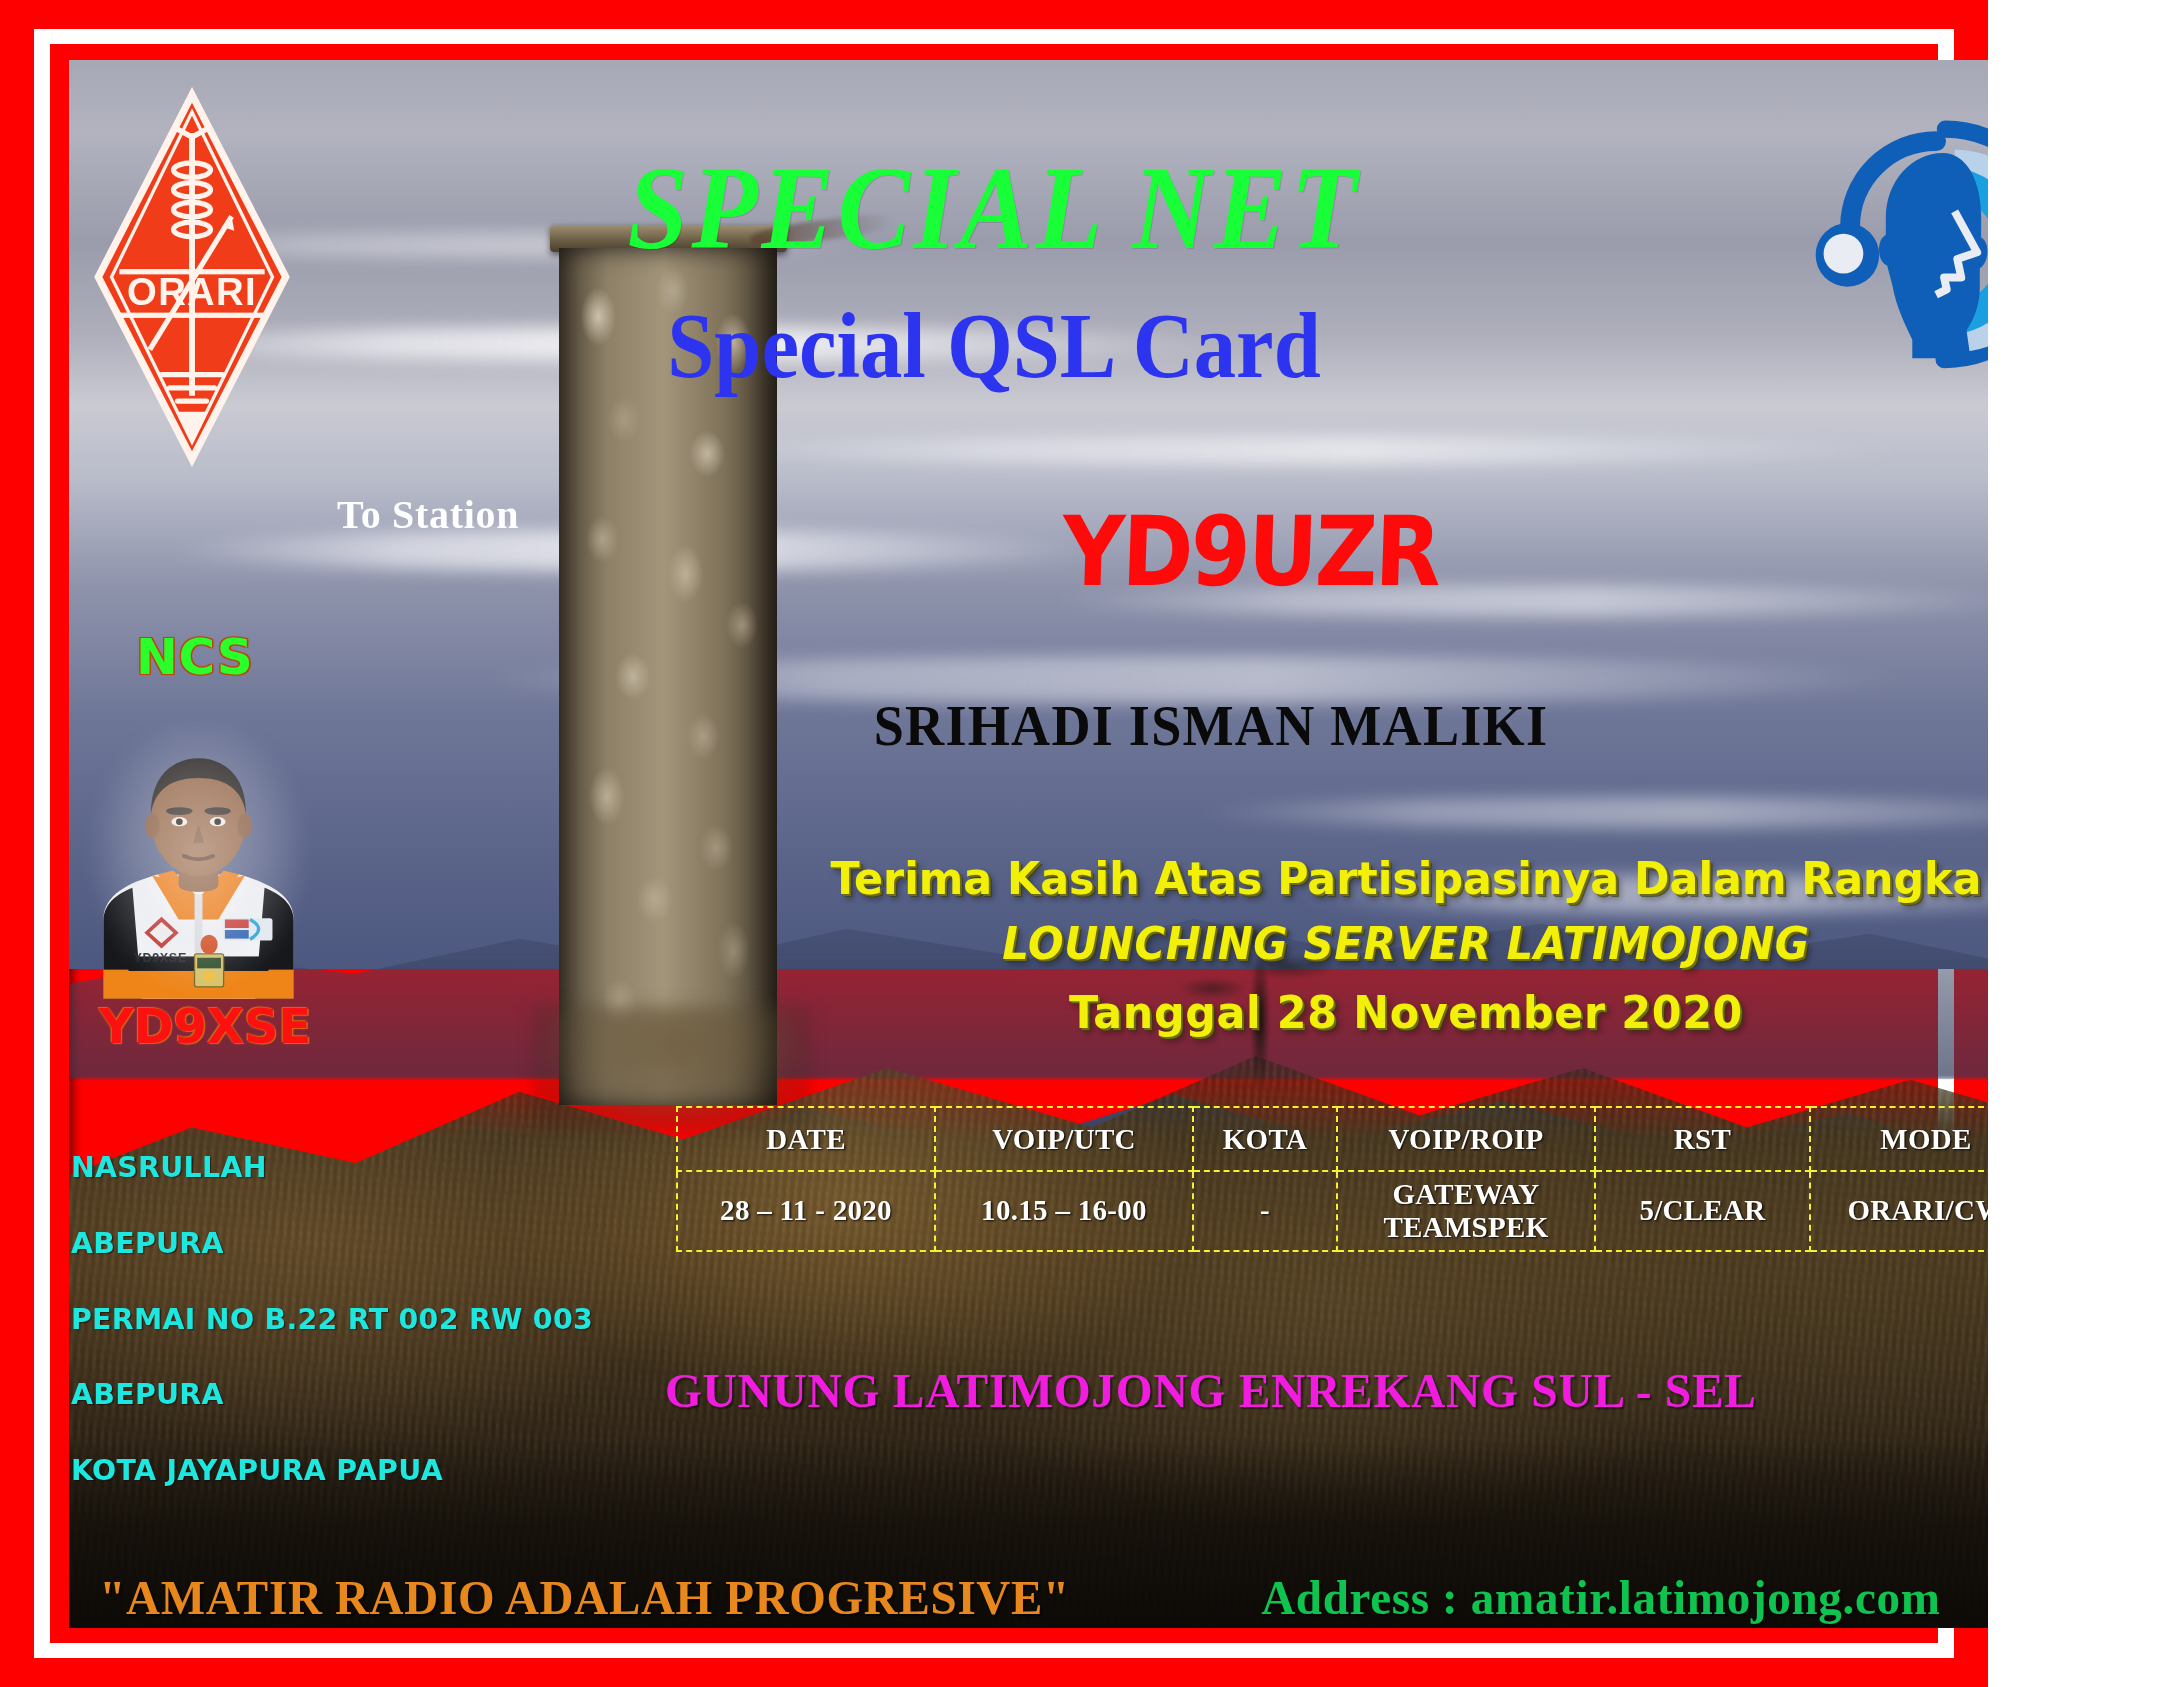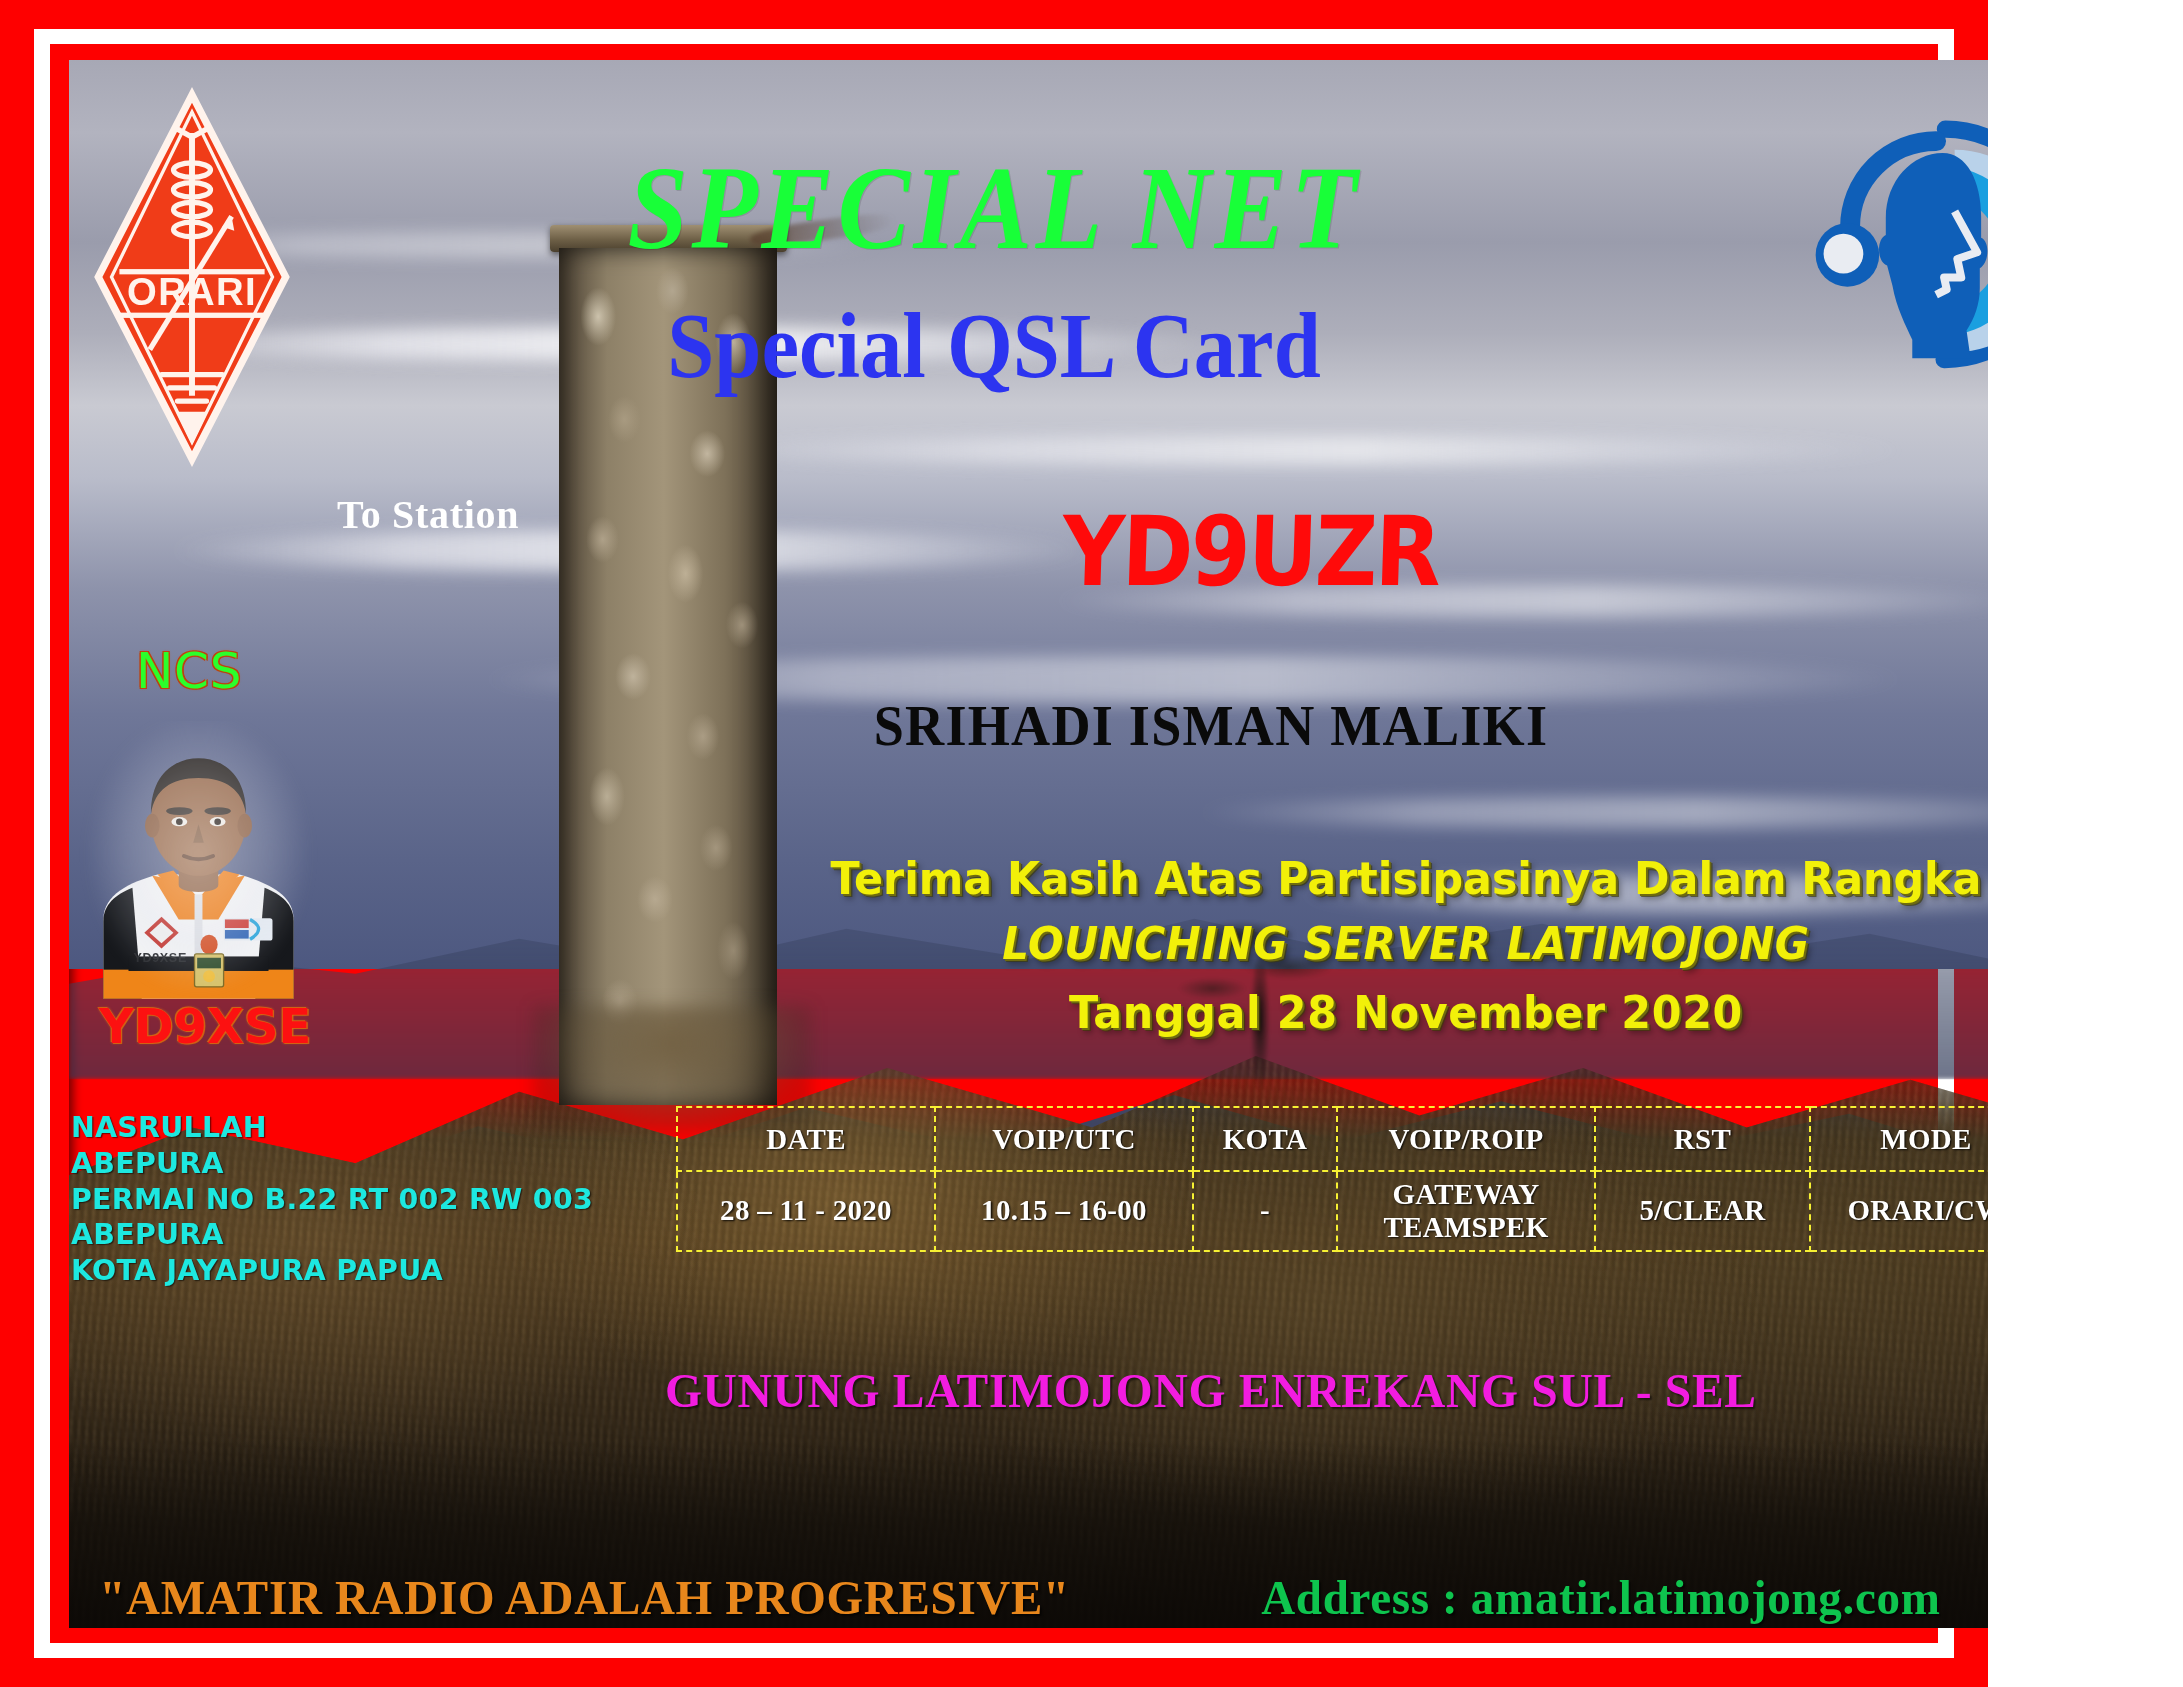--- a/index.html
+++ b/index.html
@@ -266,23 +266,23 @@
     white-space: nowrap;
     transform: scaleX(.95);
   }
   .yl-1 { top: 852px; font-size: 45px; letter-spacing: 0px; }
   .yl-2 { top: 918px; font-size: 44px; font-style: italic; letter-spacing: 0.7px; }
   .yl-3 { top: 986px; font-size: 45px; letter-spacing: 0.7px; }
 
   
   .ncs-label {
     position: absolute;
-    left: 136px; top: 642px;
+    left: 136px; top: 628px;
     font-family: "DejaVu Sans", sans-serif;
-    font-weight: normal;
+    font-weight: bold;
     font-size: 50px;
     color: #2bff2b;
     letter-spacing: 0.7px;
     text-shadow: 0 0 2.6px #cf4a10, 1.3px 1.3px 0 #b8420d, -1.3px -1.3px 0 #b8420d,
                  1.3px -1.3px 0 #b8420d, -1.3px 1.3px 0 #b8420d;
   }
   #ncs-photo {
     position: absolute;
     left: 73px; top: 721px;
     width: 251px; height: 278px;
@@ -310,21 +310,21 @@
     left: 71px; top: 1110px;
     width: 543px;
     font-family: "DejaVu Sans", sans-serif;
     font-weight: bold;
     font-size: 28.4px;
     line-height: 1.26;
     color: #1de8e0;
     text-shadow: 1.3px 1.3px 1.3px rgba(0,0,0,.55);
     letter-spacing: 0.3px;
   }
-  #address-block div { white-space: nowrap; }
+  #address-block div { white-space: nowrap; margin-top: 40px; }
 
   
   #log-table {
     position: absolute;
     left: 676px; top: 1106px;
     width: 1365px;
     border-collapse: collapse;
     table-layout: fixed;
   }
   #log-table th, #log-table td {

